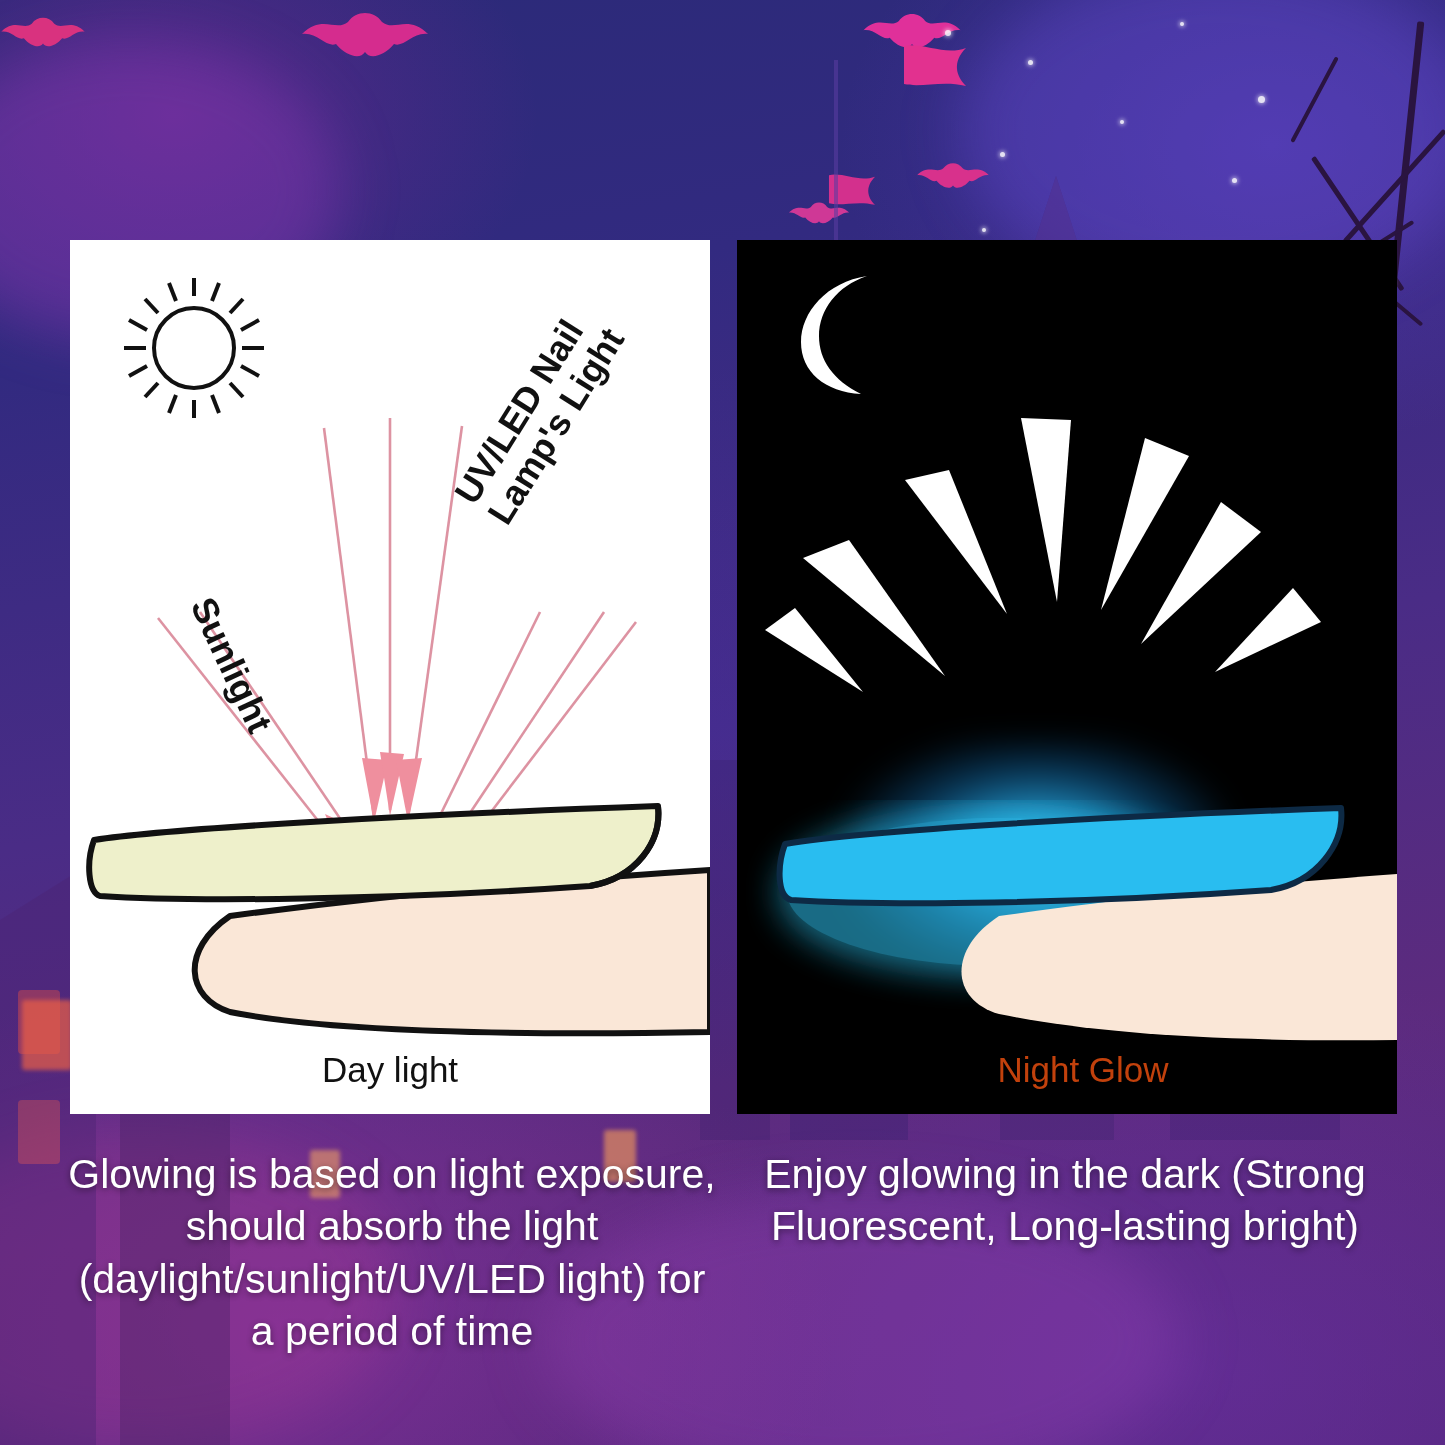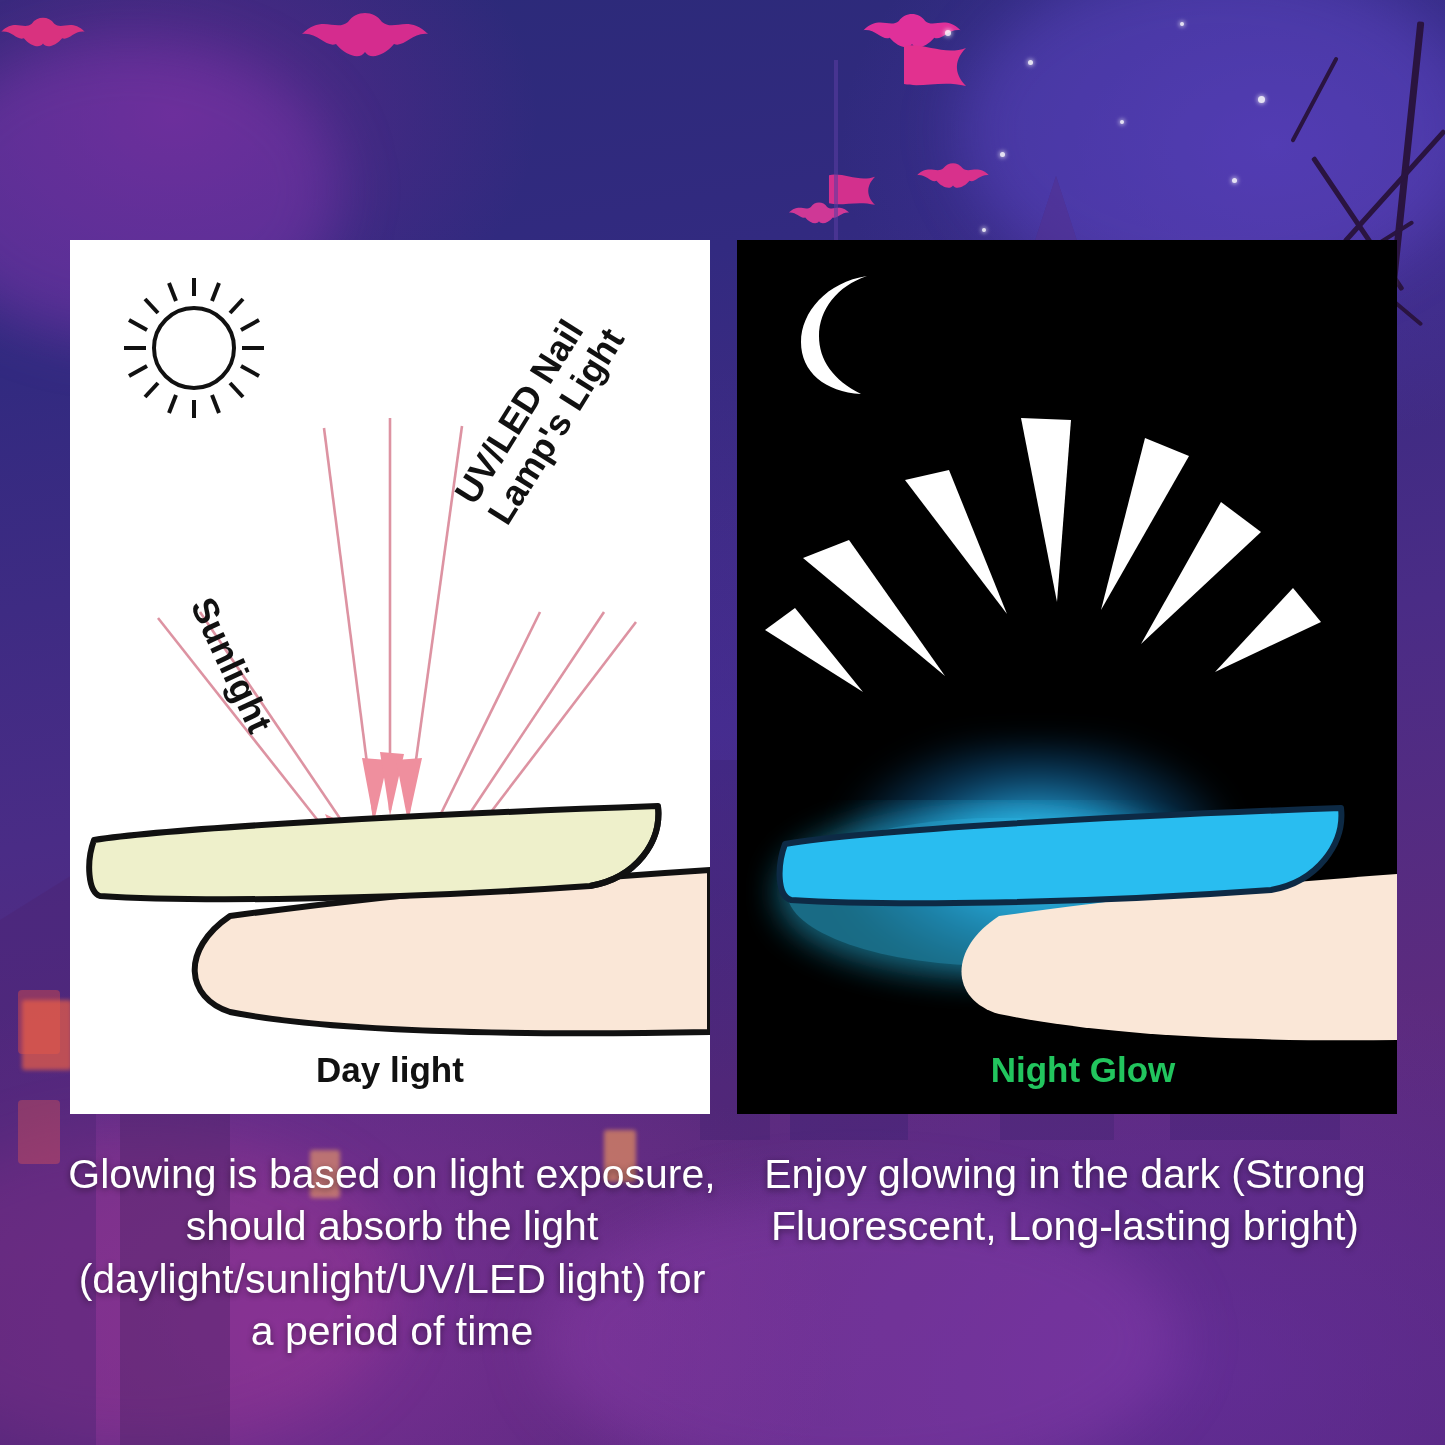--- a/index.html
+++ b/index.html
@@ -29,23 +29,23 @@
     font-size:80px;font-weight:bold;color:#ffffff;letter-spacing:.5px;
     font-family:"Liberation Sans",sans-serif;
     text-shadow:0 0 14px rgba(255,255,255,.95),0 0 30px rgba(200,190,255,.75),0 0 52px rgba(150,140,255,.5);}
 
   
   .panel{position:absolute;top:240px;height:874px;overflow:hidden;}
   #panel-day{left:70px;width:640px;background:#ffffff;}
   #panel-night{left:737px;width:660px;background:#000000;}
 
   .panel-caption{position:absolute;left:0;right:0;bottom:24px;text-align:center;
-    font-size:35px;font-weight:bold;font-family:"Liberation Sans",sans-serif;}
+    font-size:35px;font-weight:normal;font-family:"Liberation Sans",sans-serif;}
   #day-caption{color:#111;}
-  #night-caption{color:#22c55e;margin-left:32px;}
+  #night-caption{color:#c2410c;margin-left:32px;}
 
   
   #sun-icon{position:absolute;left:24px;top:28px;width:200px;height:160px;}
 
   
   #ray-layer{position:absolute;left:0;top:0;width:640px;height:874px;}
 
   
   .ray-label{position:absolute;color:#111;font-weight:bold;
     font-family:"Liberation Sans",sans-serif;white-space:pre;line-height:1.08;}

